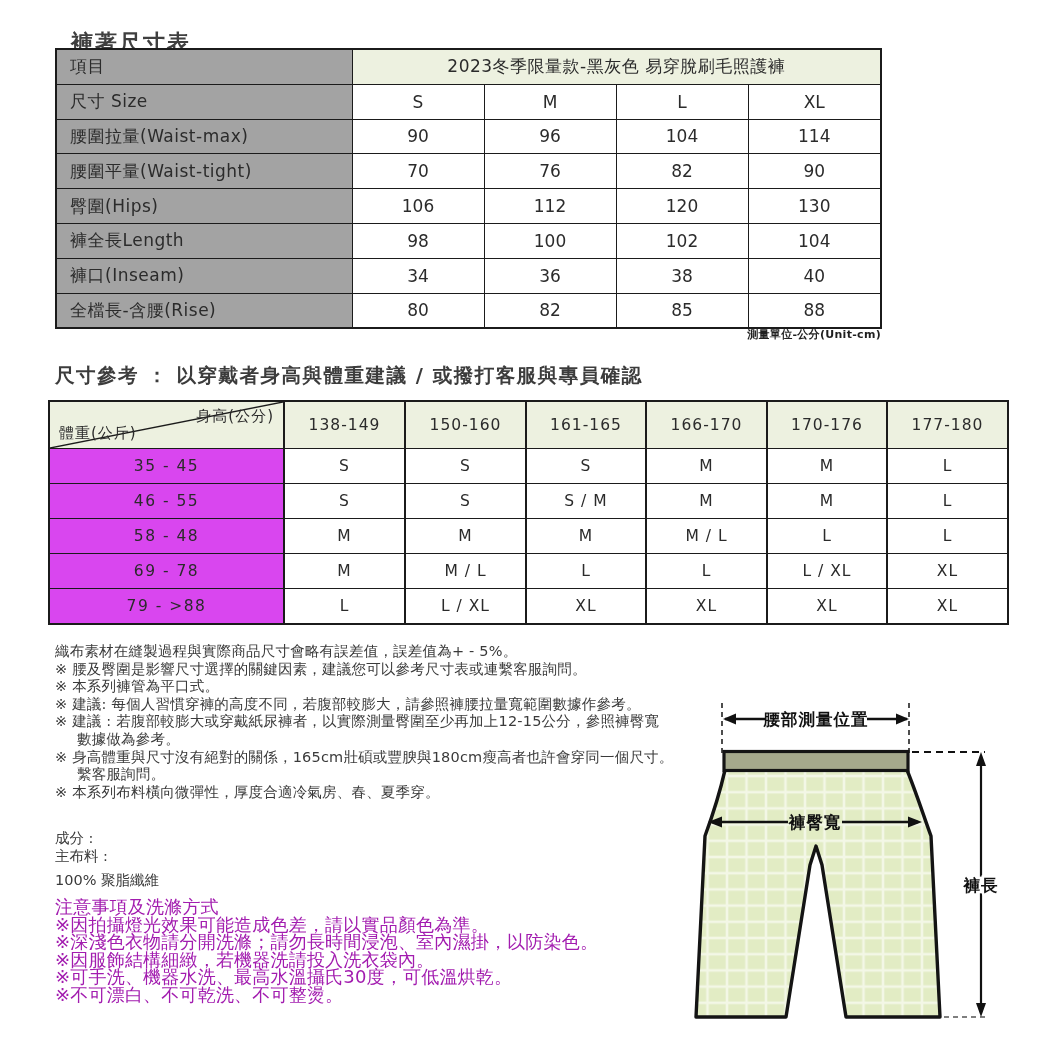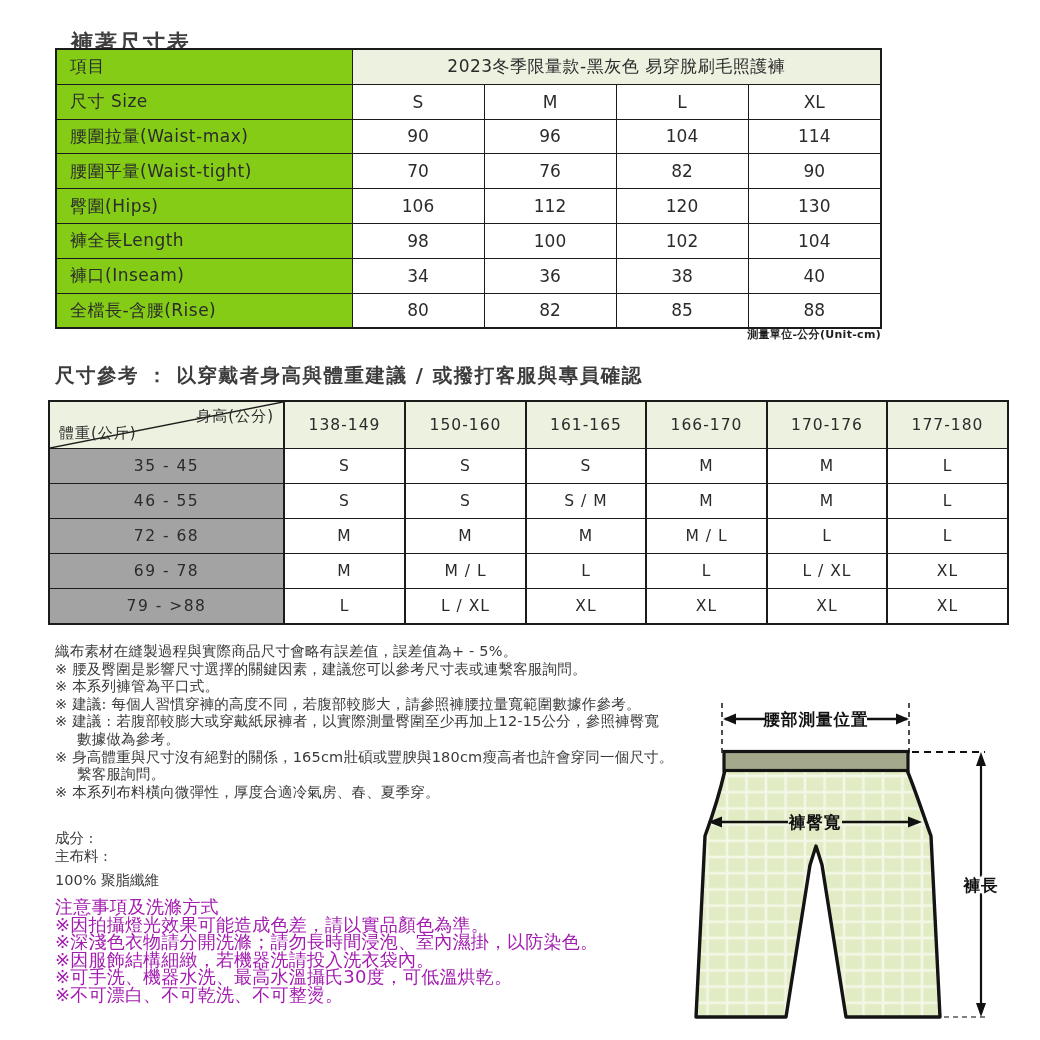--- a/index.html
+++ b/index.html
@@ -15,21 +15,21 @@
   
   table.size-table {
     position:absolute; left:55px; top:48px;
     border-collapse:collapse; table-layout:fixed;
     border:2px solid #1b1b1b;
   }
   table.size-table td {
     border:1.6px solid #1b1b1b; height:31.8px;
     font-size:17px; color:#2b2b2b; overflow:hidden; white-space:nowrap;
   }
-  td.rowlab { background:#84cc16; text-align:left; padding-left:13px; letter-spacing:0.5px; }
+  td.rowlab { background:#a3a3a3; text-align:left; padding-left:13px; letter-spacing:0.5px; }
   td.val    { background:#ffffff; text-align:center; }
   td.vfirst { border-left:3px solid #1b1b1b; }
   td.prod   { background:#edf1e0; text-align:center; font-size:17.5px; letter-spacing:0.5px; }
   
   .unit-note {
     position:absolute; left:55px; top:327px; width:826px; text-align:right;
     font-size:11px; font-weight:bold; color:#1f1f1f; letter-spacing:0.3px;
   }
   
   .ref-title {
@@ -41,21 +41,21 @@
     position:absolute; left:48px; top:400px;
     border-collapse:collapse; table-layout:fixed;
     border:2px solid #1b1b1b;
   }
   table.ref-table td {
     border-top:1.4px solid #1b1b1b; border-bottom:1.4px solid #1b1b1b;
     border-left:2.2px solid #1b1b1b; border-right:2.2px solid #1b1b1b;
     text-align:center; font-size:15.5px; color:#2b2b2b; overflow:hidden; white-space:nowrap;
   }
   tr.ref-head td { background:#edf1e0; height:44px; letter-spacing:1px; }
-  td.wlab { background:#a3a3a3; font-size:16px; letter-spacing:1.5px; }
+  td.wlab { background:#d946ef; font-size:16px; letter-spacing:1.5px; }
   td.rval { background:#ffffff; height:32px; letter-spacing:1px; }
   td.diag { position:relative; padding:0;margin-left:7px; }
   .diag-line {
     position:absolute; inset:0;
     background:linear-gradient(to bottom right, transparent calc(50% - 1.2px), #1b1b1b calc(50% - 0.2px), #1b1b1b calc(50% + 0.2px), transparent calc(50% + 1.2px));
   }
   .diag-h { position:absolute; top:5px; right:9px; font-size:15px; }
   .diag-w { position:absolute; bottom:5px; left:9px; font-size:15px; }
   
   .notes {
@@ -191,21 +191,21 @@
     <tr>
       <td class="wlab">46 - 55</td>
       <td class="rval">S</td>
       <td class="rval">S</td>
       <td class="rval">S / M</td>
       <td class="rval">M</td>
       <td class="rval">M</td>
       <td class="rval">L</td>
     </tr>
     <tr>
-      <td class="wlab">72 - 68</td>
+      <td class="wlab">58 - 48</td>
       <td class="rval">M</td>
       <td class="rval">M</td>
       <td class="rval">M</td>
       <td class="rval">M / L</td>
       <td class="rval">L</td>
       <td class="rval">L</td>
     </tr>
     <tr>
       <td class="wlab">69 - 78</td>
       <td class="rval">M</td>

